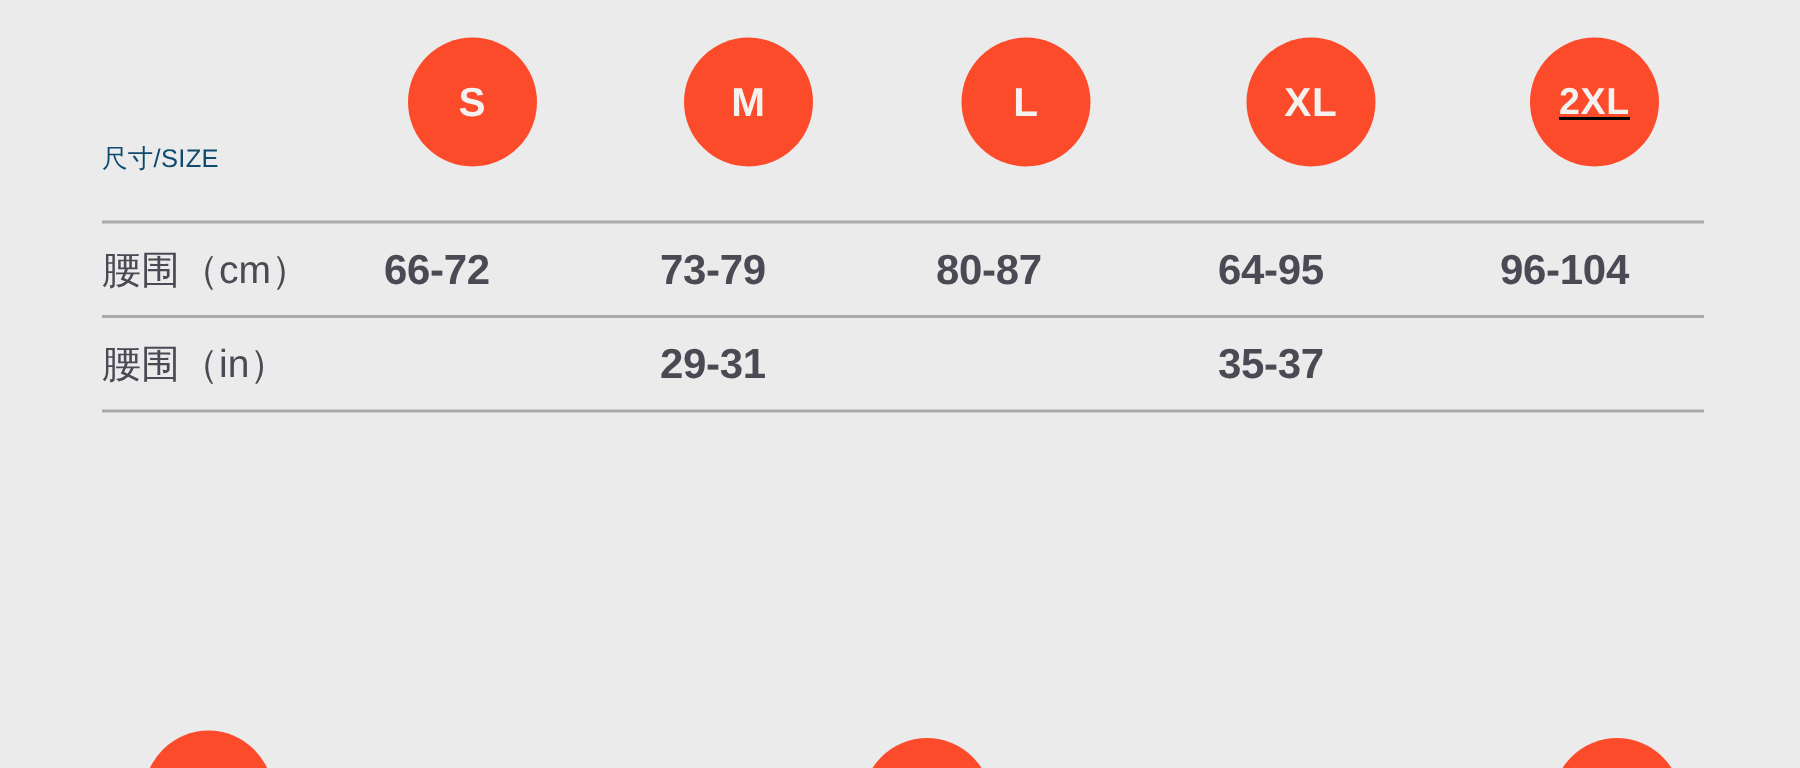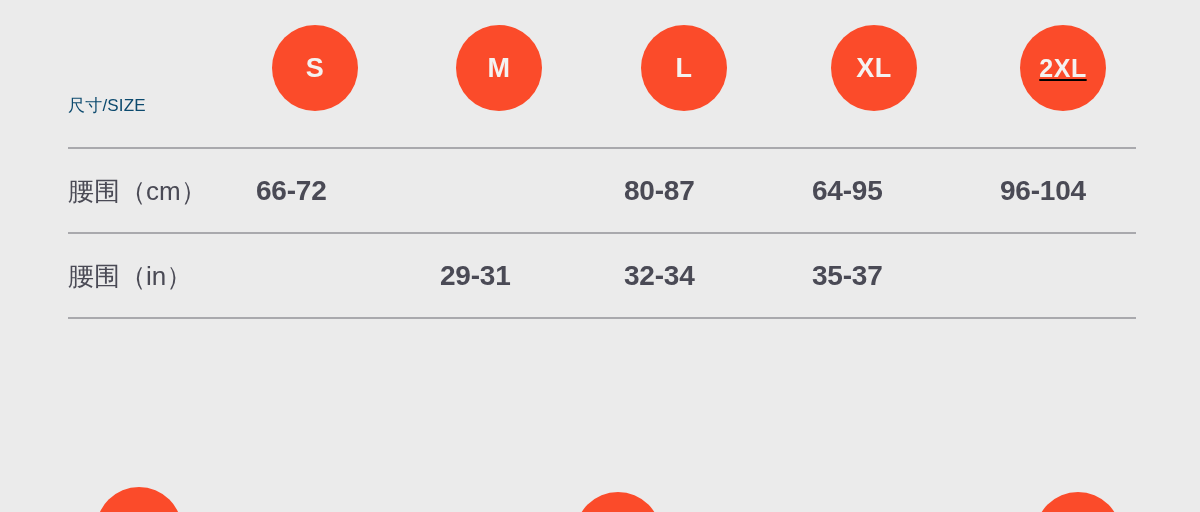--- a/index.html
+++ b/index.html
@@ -71,21 +71,21 @@
   
   .divider {
     height: 2px;
     width: 100%;
     background: #a9a9ad;
   }
 
   
   .data-row {
     position: relative;
-    height: 83px;
+    height: 61px;
   }
 
   .row-label {
     position: absolute;
     left: 0;
     top: 50%;
     transform: translateY(-50%);
     font-size: 26px;
     font-weight: 400;
     color: #4a4a55;
@@ -147,31 +147,31 @@
     <div class="badge sz-4 wide">
       <span class="badge-label">2XL</span>
     </div>
   </div>
 
   <div class="divider"></div>
 
   <div class="data-row">
     <div class="row-label">腰围（cm）</div>
     <div class="cell c0">66-72</div>
+    <div class="cell c1">73-79</div>
     <div class="cell c2">80-87</div>
     <div class="cell c3">64-95</div>
     <div class="cell c4">96-104</div>
   </div>
 
   <div class="divider"></div>
 
   <div class="data-row">
     <div class="row-label">腰围（in）</div>
     <div class="cell c1">29-31</div>
-    <div class="cell c2">32-34</div>
     <div class="cell c3">35-37</div>
   </div>
 
   <div class="divider"></div>
 
 </div>
 
 <div class="bottom-circle b0">
   
 </div>

